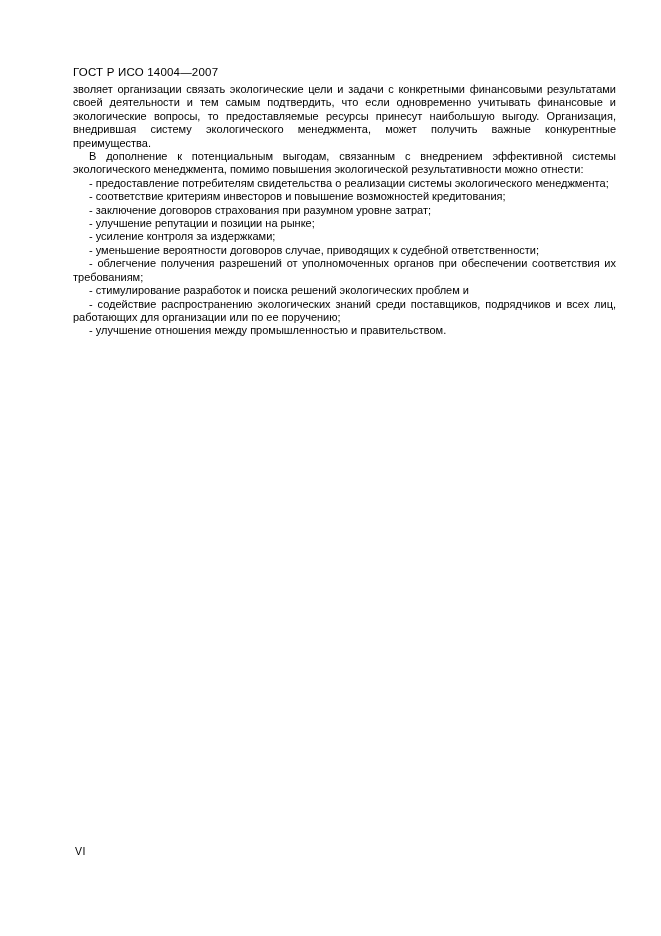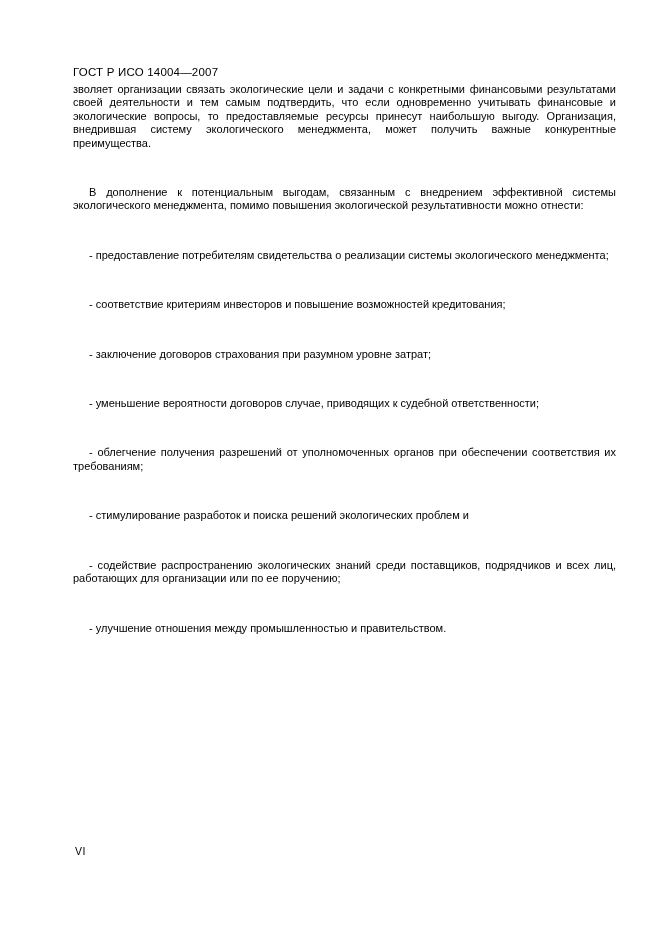--- a/index.html
+++ b/index.html
@@ -31,21 +31,21 @@
     left: 73px;
     top: 83px;
     width: 543px;
     font-size: 11px;
     line-height: 13.4px;
     text-align: justify;
     hyphens: auto;
     -webkit-hyphens: auto;
   }
   .body-text p { margin: 0; }
-  .body-text p.indent { text-indent: 16px; margin-top: 36px; }
+  .body-text p.indent { text-indent: 16px; }
   .page-number {
     position: absolute;
     left: 75px;
     top: 845px;
     font-size: 10.5px;
     letter-spacing: 0.5px;
   }
 </style>
 </head>
 <body>
@@ -53,20 +53,22 @@
 <div class="page">
 
   <div class="doc-header">ГОСТ Р ИСО 14004—2007</div>
 
   <div class="body-text">
     <p>зволяет организации связать экологические цели и задачи с конкретными финансовыми результатами своей деятельности и тем самым подтвердить, что если одновременно учитывать финансовые и экологические вопросы, то предоставляемые ресурсы принесут наибольшую выгоду. Организация, внедрившая систему экологического менеджмента, может получить важные конкурентные преимущества.</p>
     <p class="indent">В дополнение к потенциальным выгодам, связанным с внедрением эффективной системы экологического менеджмента, помимо повышения экологической результативности можно отнести:</p>
     <p class="indent">- предоставление потребителям свидетельства о реализации системы экологического менеджмента;</p>
     <p class="indent">- соответствие критериям инвесторов и повышение возможностей кредитования;</p>
     <p class="indent">- заключение договоров страхования при разумном уровне затрат;</p>
+    <p class="indent">- улучшение репутации и позиции на рынке;</p>
+    <p class="indent">- усиление контроля за издержками;</p>
     <p class="indent">- уменьшение вероятности договоров случае, приводящих к судебной ответственности;</p>
     <p class="indent">- облегчение получения разрешений от уполномоченных органов при обеспечении соответствия их требованиям;</p>
     <p class="indent">- стимулирование разработок и поиска решений экологических проблем и</p>
     <p class="indent">- содействие распространению экологических знаний среди поставщиков, подрядчиков и всех лиц, работающих для организации или по ее поручению;</p>
     <p class="indent">- улучшение отношения между промышленностью и правительством.</p>
   </div>
 
   <div class="page-number">VI</div>
 
 </div>

